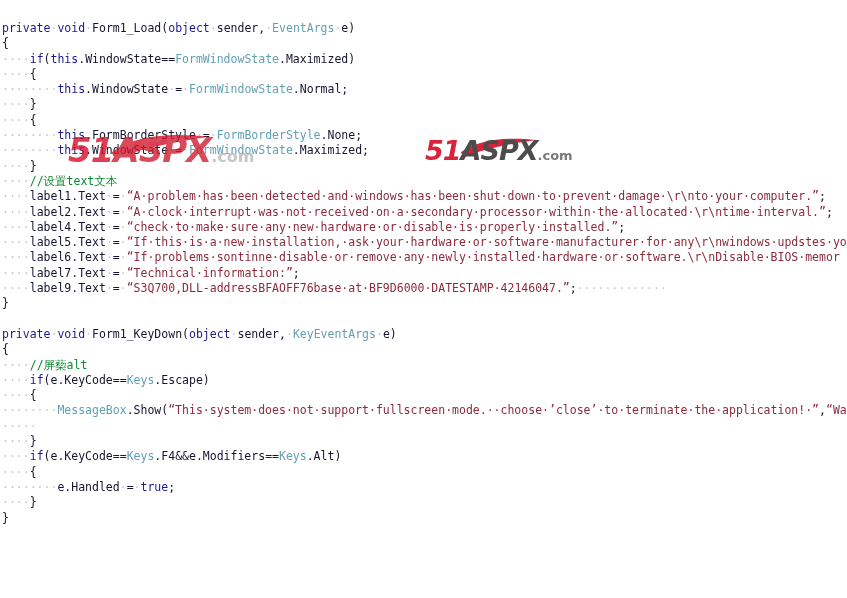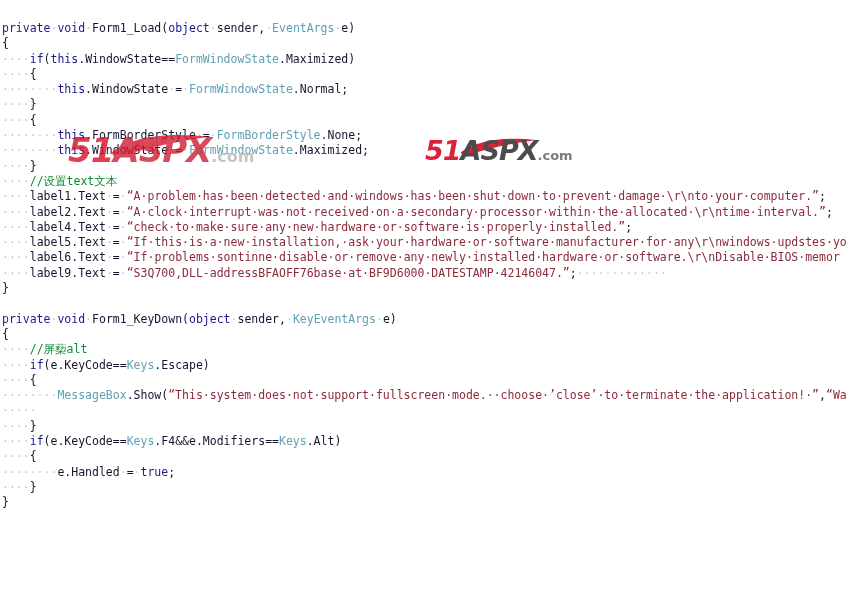--- a/index.html
+++ b/index.html
@@ -111,23 +111,24 @@
       <div class="line"><span class="ws">····</span><span class="pln">{</span></div>
       <div class="line"><span class="ws">········</span><span class="kw">this</span><span class="pln">.WindowState</span><span class="ws">·</span><span class="pln">=</span><span class="ws">·</span><span class="typ">FormWindowState</span><span class="pln">.Normal;</span></div>
       <div class="line"><span class="ws">····</span><span class="pln">}</span></div>
       <div class="line"><span class="ws">····</span><span class="pln">{</span></div>
       <div class="line"><span class="ws">········</span><span class="kw">this</span><span class="pln">.FormBorderStyle</span><span class="ws">·</span><span class="pln">=</span><span class="ws">·</span><span class="typ">FormBorderStyle</span><span class="pln">.None;</span></div>
       <div class="line"><span class="ws">········</span><span class="kw">this</span><span class="pln">.WindowState</span><span class="ws">·</span><span class="pln">=</span><span class="ws">·</span><span class="typ">FormWindowState</span><span class="pln">.Maximized;</span></div>
       <div class="line"><span class="ws">····</span><span class="pln">}</span></div>
       <div class="line"><span class="ws">····</span><span class="cmt">//设置text文本</span></div>
       <div class="line"><span class="ws">····</span><span class="pln">label1.Text</span><span class="ws">·</span><span class="pln">=</span><span class="ws">·</span><span class="str">“A·problem·has·been·detected·and·windows·has·been·shut·down·to·prevent·damage·\r\nto·your·computer.”</span><span class="pln">;</span></div>
       <div class="line"><span class="ws">····</span><span class="pln">label2.Text</span><span class="ws">·</span><span class="pln">=</span><span class="ws">·</span><span class="str">“A·clock·interrupt·was·not·received·on·a·secondary·processor·within·the·allocated·\r\ntime·interval.”</span><span class="pln">;</span></div>
-      <div class="line"><span class="ws">····</span><span class="pln">label4.Text</span><span class="ws">·</span><span class="pln">=</span><span class="ws">·</span><span class="str">“check·to·make·sure·any·new·hardware·or·software·is·properly·installed.”</span><span class="pln">;</span></div>
+      <div class="line"><span class="ws">····</span><span class="pln">label4.Text</span><span class="ws">·</span><span class="pln">=</span><span class="ws">·</span><span class="str">“check·to·make·sure·any·new·hardware·or·disable·is·properly·installed.”</span><span class="pln">;</span></div>
       <div class="line"><span class="ws">····</span><span class="pln">label5.Text</span><span class="ws">·</span><span class="pln">=</span><span class="ws">·</span><span class="str">“If·this·is·a·new·installation,·ask·your·hardware·or·software·manufacturer·for·any\r\nwindows·updstes·yo</span></div>
       <div class="line"><span class="ws">····</span><span class="pln">label6.Text</span><span class="ws">·</span><span class="pln">=</span><span class="ws">·</span><span class="str">“If·problems·sontinne·disable·or·remove·any·newly·installed·hardware·or·software.\r\nDisable·BIOS·memor</span></div>
+      <div class="line"><span class="ws">····</span><span class="pln">label7.Text</span><span class="ws">·</span><span class="pln">=</span><span class="ws">·</span><span class="str">“Technical·information:”</span><span class="pln">;</span></div>
       <div class="line"><span class="ws">····</span><span class="pln">label9.Text</span><span class="ws">·</span><span class="pln">=</span><span class="ws">·</span><span class="str">“S3Q700,DLL-addressBFAOFF76base·at·BF9D6000·DATESTAMP·42146047.”</span><span class="pln">;</span><span class="ws">·············</span></div>
       <div class="line"><span class="pln">}</span></div>
       <div class="line">&nbsp;</div>
       <div class="line"><span class="kw">private</span><span class="ws">·</span><span class="kw">void</span><span class="ws">·</span><span class="pln">Form1_KeyDown(</span><span class="kw">object</span><span class="ws">·</span><span class="pln">sender,</span><span class="ws">·</span><span class="typ">KeyEventArgs</span><span class="ws">·</span><span class="pln">e)</span></div>
       <div class="line"><span class="pln">{</span></div>
       <div class="line"><span class="ws">····</span><span class="cmt">//屏蔾alt</span></div>
       <div class="line"><span class="ws">····</span><span class="kw">if</span><span class="pln">(e.KeyCode==</span><span class="typ">Keys</span><span class="pln">.Escape)</span></div>
       <div class="line"><span class="ws">····</span><span class="pln">{</span></div>
       <div class="line"><span class="ws">········</span><span class="typ">MessageBox</span><span class="pln">.Show(</span><span class="str">“This·system·does·not·support·fullscreen·mode.··choose·’close’·to·terminate·the·application!·”</span><span class="pln">,</span><span class="str">“Wa</span></div>
       <div class="line"><span class="ws">·····</span></div>

